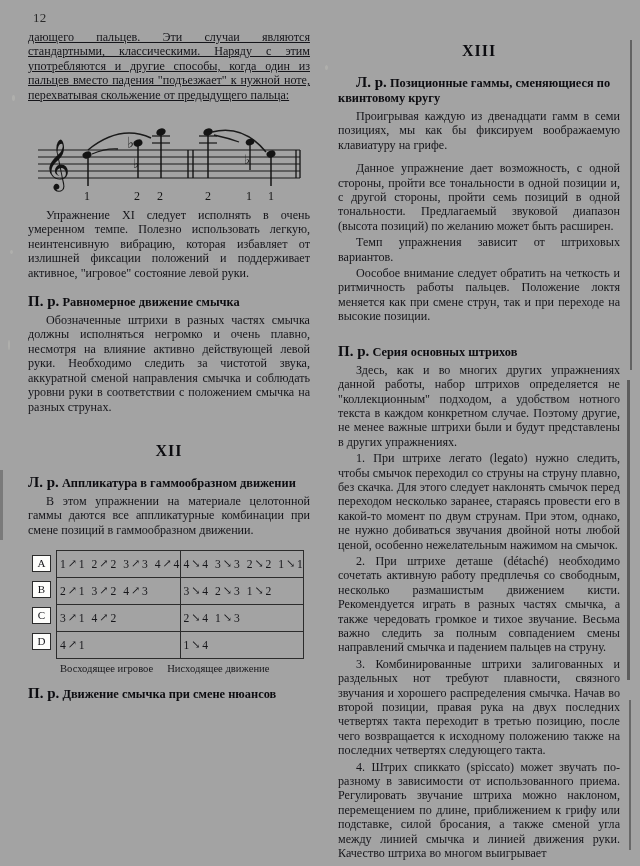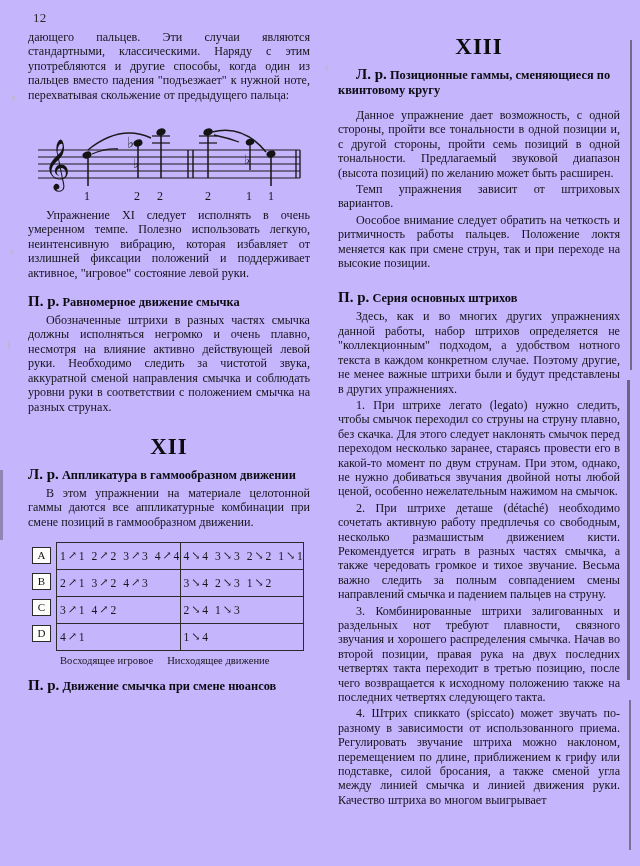--- a/index.html
+++ b/index.html
@@ -14,21 +14,21 @@
     font-family: "Liberation Serif", "DejaVu Serif", serif;
     color: #111111;
     position: relative;
   }
   .page {
     position: relative;
     width: 640px;
     height: 866px;
     box-sizing: border-box;
     padding: 0;
-    background: #c4b5fd;
+    background: #a3a3a3;
   }
   .page-number {
     position: absolute;
     left: 33px;
     top: 10px;
     font-size: 13px;
     color: #2a2a2a;
     letter-spacing: 0.3px;
   }
   .columns {
@@ -51,29 +51,30 @@
     font-size: 12.1px;
     line-height: 14.4px;
     text-align: justify;
     text-indent: 18px;
     color: #15151a;
     word-spacing: 0px;
     -webkit-font-smoothing: none;
   }
   p.body-text.cont {
     text-indent: 0;
+    text-decoration: underline;
   }
   .gap-sm { height: 7px; }
   .gap-md { height: 12px; }
   .gap-lg { height: 18px; }
 
   h1.roman {
-    margin: 0;
+    margin: 8px;
     text-align: center;
-    font-size: 23px;
+    font-size: 16px;
     font-weight: bold;
     letter-spacing: 1px;
     color: #0c0c10;
     font-family: "Liberation Serif", "DejaVu Serif", serif;
   }
   h2.sub-head {
     margin: 0 0 3px 0;
     font-size: 12.4px;
     font-weight: bold;
     color: #0c0c10;
@@ -325,20 +326,21 @@
 
       <h1 class="roman">XIII</h1>
 
       <div class="gap-sm"></div>
 
       <h2 class="sub-head" style="text-indent:18px;">
         <span class="prefix">Л. р.</span>
         <span>Позиционные гаммы, сменяющиеся по квинтовому кругу</span>
       </h2>
 
+      <p class="body-text">Проигрывая каждую из двенадцати гамм в семи позициях, мы как бы фиксируем воображаемую клавиатуру на грифе.</p>
 
       <div class="gap-sm"></div>
 
       <p class="body-text">Данное упражнение дает возможность, с одной стороны, пройти все тональности в одной позиции и, с другой стороны, пройти семь позиций в одной тональности. Предлагаемый звуковой диапазон (высота позиций) по желанию может быть расширен.</p>
 
       <p class="body-text">Темп упражнения зависит от штриховых вариантов.</p>
 
       <p class="body-text">Оособое внимание следует обратить на четкость и ритмичность работы пальцев. Положение локтя меняется как при смене струн, так и при переходе на высокие позиции.</p>
 
       <div class="gap-lg"></div>

